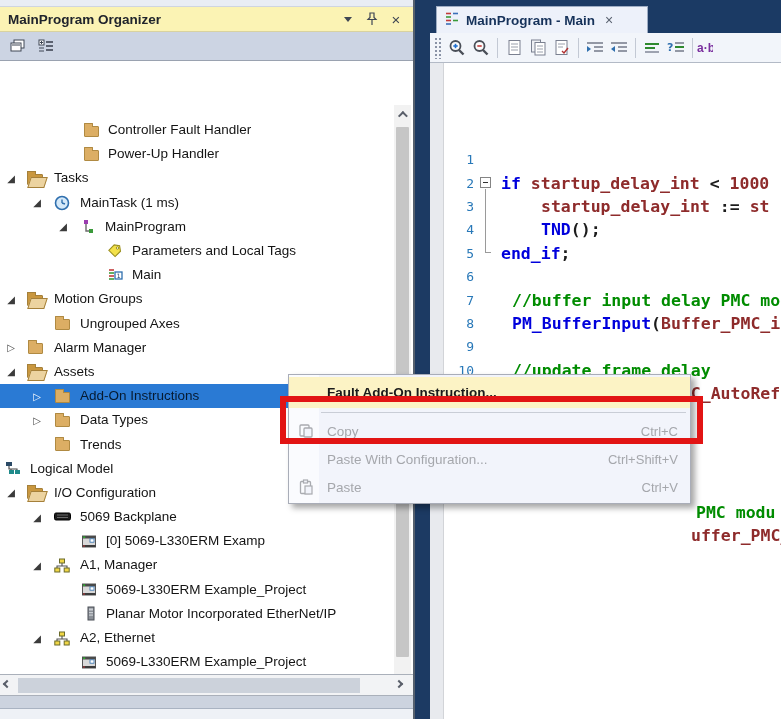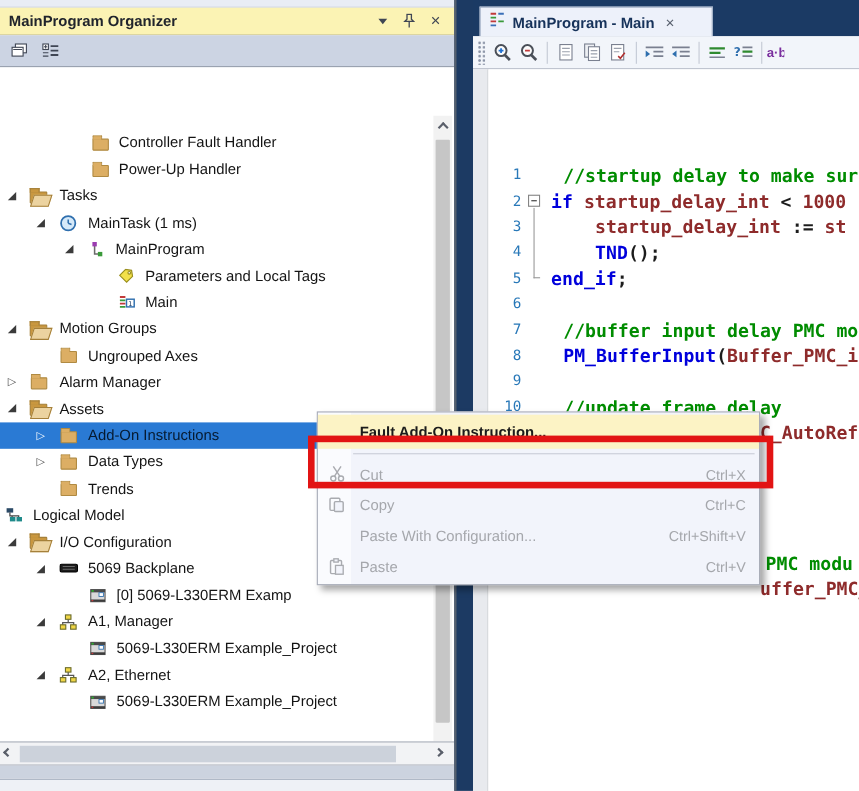--- a/index.html
+++ b/index.html
@@ -341,20 +341,31 @@
               <rect x="1.5" y="2" width="13" height="2.5" fill="#4a4a4a"></rect>
               <rect x="2.2" y="2.4" width="2" height="1.6" fill="#2fae2f"></rect>
               <rect x="9" y="4.8" width="4" height="3.4" fill="#fff" stroke="#2f6fae" stroke-width="0.8"></rect>
               <rect x="1.5" y="11" width="13" height="2" fill="#3c3c3c"></rect>
               <rect x="2.2" y="11.4" width="1.6" height="1.2" fill="#c23a3a"></rect>
             </svg>
         </span>
         <span class="tlabel" style="left:106px">5069-L330ERM Example_Project</span>
       </div>
 
+      <div class="trow">
+        <span class="ticon" style="left:82px">
+          <svg width="8" height="15" viewBox="0 0 8 15">
+              <rect x="1" y="1" width="6" height="13" fill="#8a8f96" stroke="#4a4f56"></rect>
+              <rect x="2" y="2.5" width="4" height="2" fill="#c9cdd2"></rect>
+              <rect x="2" y="6" width="4" height="1.2" fill="#c9cdd2"></rect>
+              <rect x="2" y="8.5" width="4" height="1.2" fill="#c9cdd2"></rect>
+            </svg>
+        </span>
+        <span class="tlabel" style="left:106px">Planar Motor Incorporated EtherNet/IP</span>
+      </div>
 
       <div class="trow">
         <span class="arrow exp" style="left:30px">◢</span>
         <span class="ticon" style="left:53px">
           <svg width="16" height="15" viewBox="0 0 16 15">
               <path d="M8 5v3M3 10V8h10v2" fill="none" stroke="#555" stroke-width="1.1"></path>
               <rect x="5.5" y="1" width="5" height="4" fill="#f0d646" stroke="#6b6b2a"></rect>
               <rect x="0.8" y="10" width="5" height="4" fill="#f0d646" stroke="#6b6b2a"></rect>
               <rect x="10.2" y="10" width="5" height="4" fill="#f0d646" stroke="#6b6b2a"></rect>
             </svg>
@@ -500,21 +511,20 @@
     </span>
     <span class="tb-sep"></span>
     <span class="ab">a·b</span>
   </div>
 
   <div class="ed-margin"></div>
 
   <div class="code-area">
     <div class="cl" style="top:85px">
       <span class="ln">1</span>
-      <span class="code" style="left:68px"><span class="cm">//startup delay to make sur</span></span>
     </div>
     <div class="cl" style="top:108.4px">
       <span class="ln">2</span>
       <span class="code"><span class="kw">if</span><span class="pl"> </span><span class="id">startup_delay_int</span><span class="pl"> &lt; </span><span class="num">1000</span></span>
     </div>
     <div class="cl" style="top:131.8px">
       <span class="ln">3</span>
       <span class="code ind"><span class="id">startup_delay_int</span><span class="pl"> := </span><span class="id">st</span></span>
     </div>
     <div class="cl" style="top:155.2px">
@@ -561,32 +571,20 @@
     <span class="frag cm" style="left:252px;top:440px">PMC modu</span>
     <span class="frag id" style="left:247px;top:463px">uffer_PMC_</span>
   </div>
 </div>
 
 <div id="ctx-menu">
   <div class="mi hl">
     <span>Fault Add-On Instruction...</span>
   </div>
   <div class="msep"></div>
-  <div class="mi dis">
-    <span class="mico">
-      <svg width="15" height="16" viewBox="0 0 15 16">
-          <line x1="4" y1="1" x2="10" y2="10" stroke="#a9abb0" stroke-width="1.3"></line>
-          <line x1="11" y1="1" x2="5" y2="10" stroke="#a9abb0" stroke-width="1.3"></line>
-          <circle cx="4" cy="12" r="2.3" fill="none" stroke="#a9abb0" stroke-width="1.3"></circle>
-          <circle cx="11" cy="12" r="2.3" fill="none" stroke="#a9abb0" stroke-width="1.3"></circle>
-        </svg>
-    </span>
-    <span>Cut</span>
-    <span class="sc">Ctrl+X</span>
-  </div>
   <div class="mi dis">
     <span class="mico">
       <svg width="16" height="16" viewBox="0 0 16 16">
           <rect x="2" y="2" width="9" height="11" fill="none" stroke="#a9abb0" stroke-width="1.3" rx="1"></rect>
           <rect x="6" y="5" width="8" height="9" fill="#f2f4fb" stroke="#a9abb0" stroke-width="1.3" rx="1"></rect>
         </svg>
     </span>
     <span>Copy</span>
     <span class="sc">Ctrl+C</span>
   </div>

